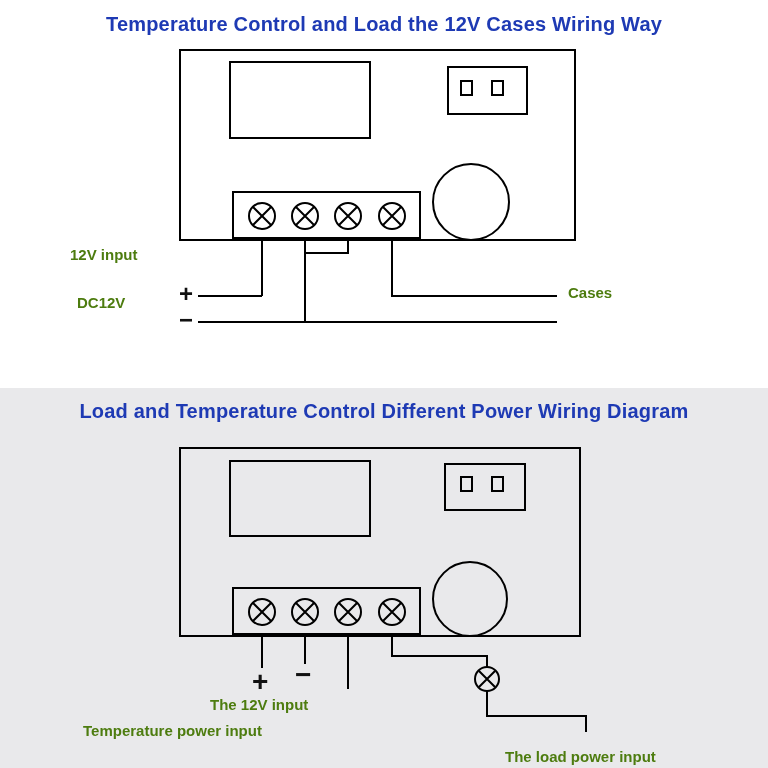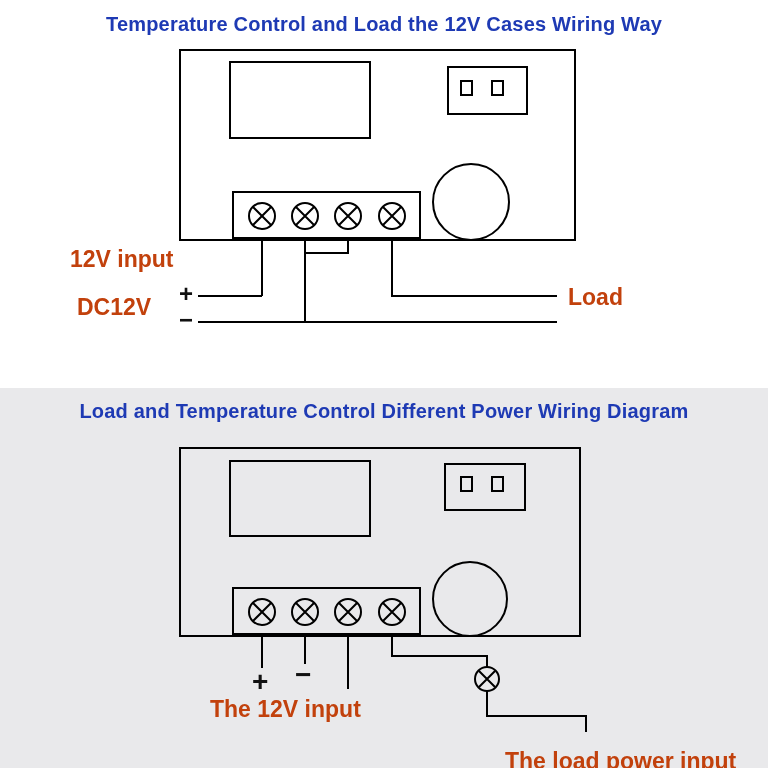--- a/index.html
+++ b/index.html
@@ -20,24 +20,24 @@
     color: #1e3ab4;
     font-weight: 700;
     font-size: 20px;
     letter-spacing: 0.2px;
     white-space: nowrap;
   }
   #top-title { top: 13px; }
   #bottom-title { top: 12px; }
   .lbl {
     position: absolute;
-    color: #c2410c;
+    color: #4d7c0f;
     font-weight: 700;
     white-space: nowrap;
-    font-size: 23px;
+    font-size: 15px;
   }
   .lbl.centered { text-align: left; }
   .sign {
     position: absolute;
     color: #111111;
     font-weight: 700;
   }
   svg.drawing { position: absolute; left: 0; top: 0; }
 </style>
 </head>
@@ -85,21 +85,21 @@
         <path d="M392 238 V296 H557"></path>
         <path d="M198 296 H262"></path>
         <path d="M198 322 H557"></path>
       </g>
     </svg>
 
     <div class="lbl" style="left:70px; top:246px;">12V input</div>
     <div class="sign" style="left:179px; top:282px; font-size:24px; line-height:24px;">+</div>
     <div class="lbl" style="left:77px; top:294px;">DC12V</div>
     <div class="sign" style="left:179px; top:308px; font-size:24px; line-height:24px;">−</div>
-    <div class="lbl" style="left:568px; top:284px;">Load</div>
+    <div class="lbl" style="left:568px; top:284px;">Cases</div>
   </section>
 
   <section class="panel" id="bottom-panel">
     <div class="diagram-title" id="bottom-title">Load and Temperature Control Different Power Wiring Diagram</div>
 
     <svg class="drawing" width="768" height="396" viewBox="0 0 768 396">
       <g fill="none" stroke="#000000" stroke-width="2">
         <rect x="180" y="60" width="400" height="188"></rect>
         <rect x="230" y="73" width="140" height="75"></rect>
         <rect x="445" y="76" width="80" height="46"></rect>
@@ -138,16 +138,17 @@
 
       <g>
         <circle cx="487" cy="291" r="12" fill="none" stroke="#000000" stroke-width="2"></circle>
         <path d="M479 283 L495 299 M495 283 L479 299" stroke="#000000" stroke-width="2" fill="none"></path>
       </g>
     </svg>
 
     <div class="sign" style="left:252px; top:280px; font-size:28px; line-height:28px;">+</div>
     <div class="sign" style="left:295px; top:273px; font-size:28px; line-height:28px;">−</div>
     <div class="lbl centered" style="left:210px; top:308px; width:160px;">The 12V input</div>
+    <div class="lbl centered" style="left:83px; top:334px; width:295px;">Temperature power input</div>
     <div class="lbl centered" style="left:505px; top:360px; width:240px;">The load power input</div>
   </section>
 
 </div>
 
 </body></html>

